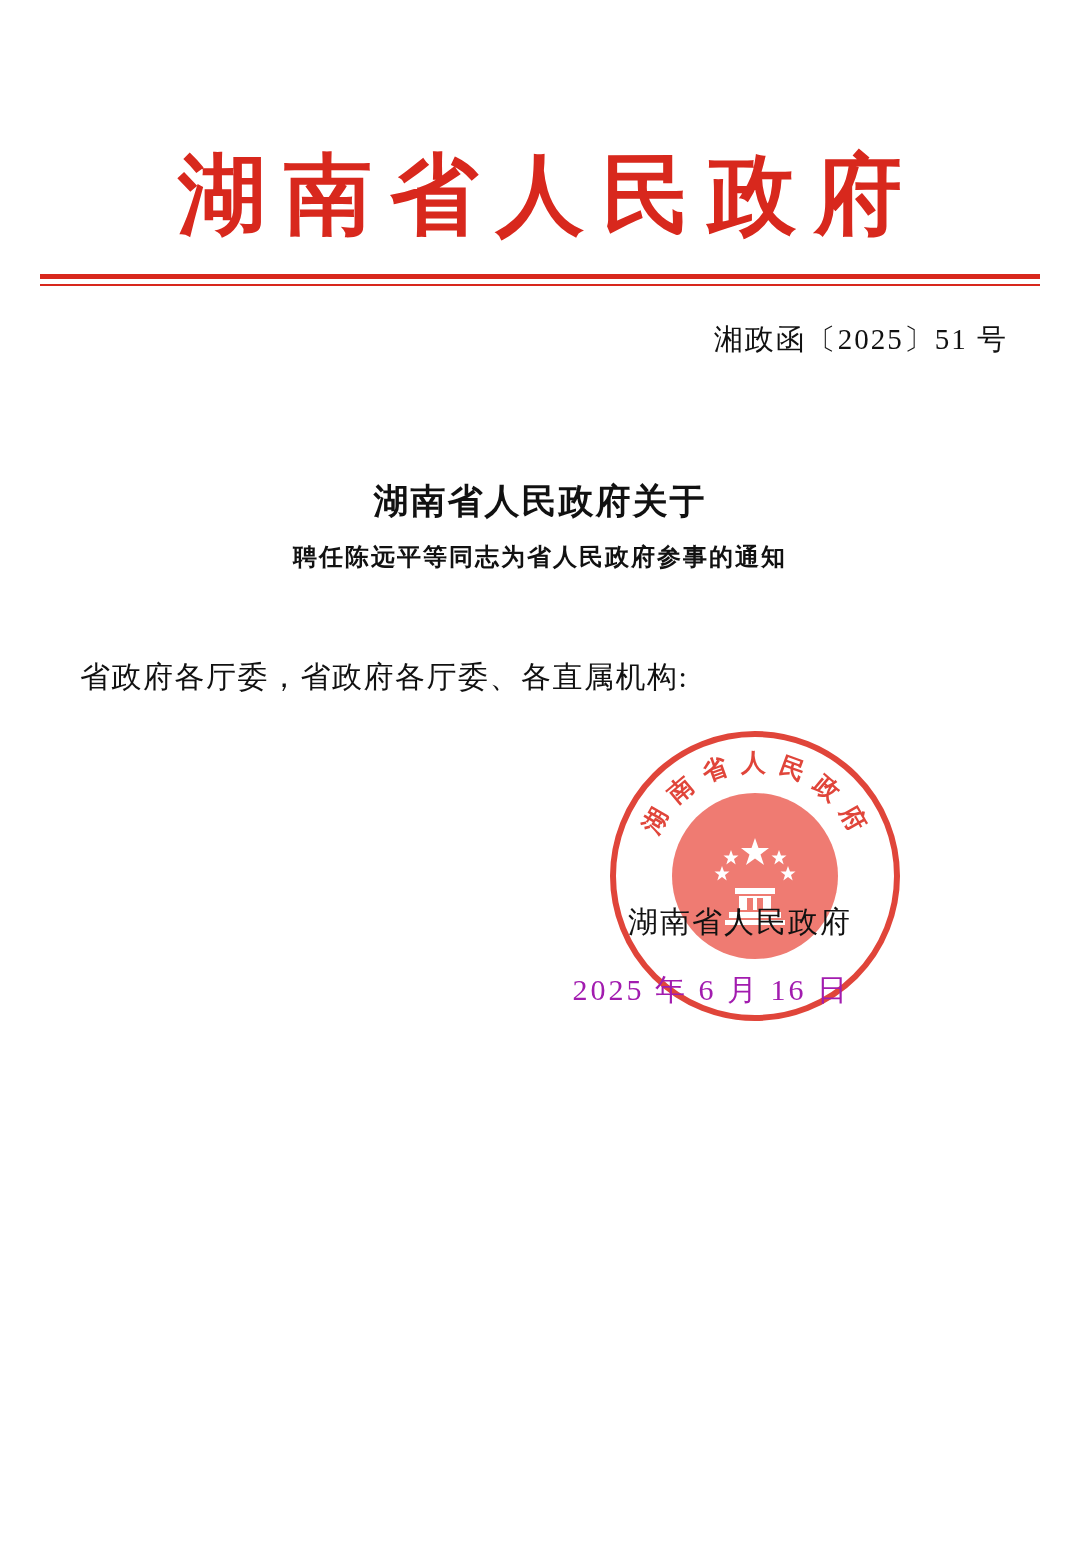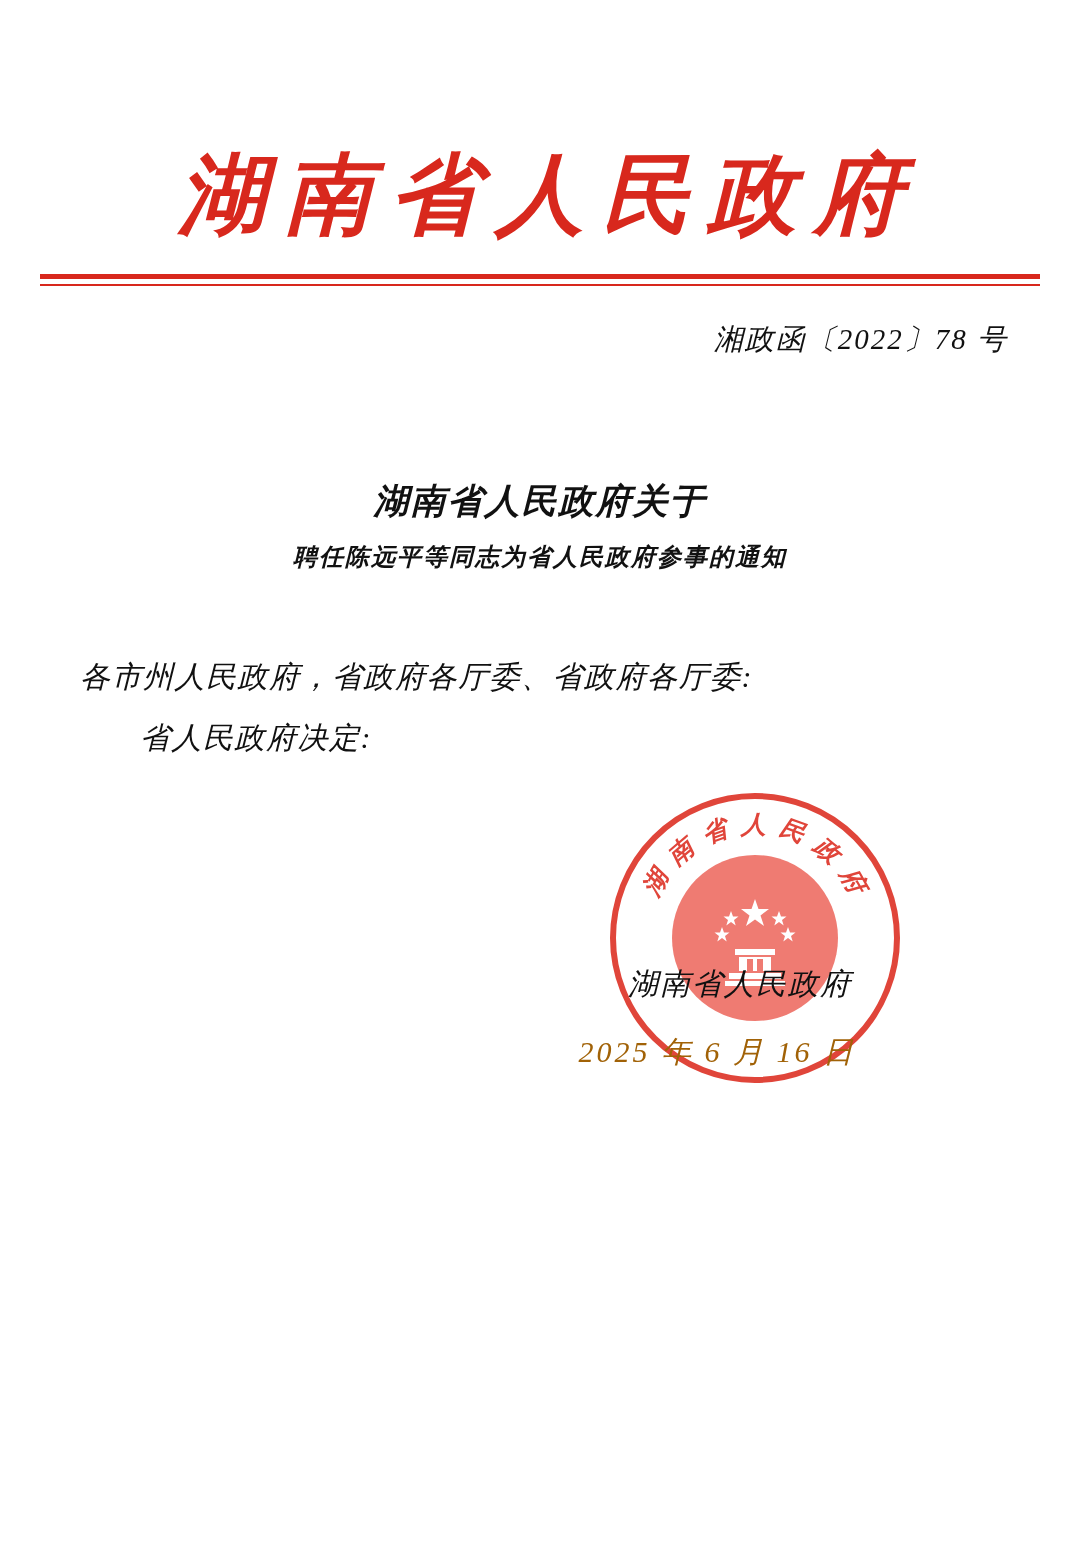--- a/index.html
+++ b/index.html
@@ -11,21 +11,20 @@
     font-family: "Liberation Serif", "DejaVu Serif", serif;
     color: #111111;
   }
   .page {
     position: relative;
     width: 1080px;
     height: 1320px;
     background: #ffffff;
     overflow: hidden;
     box-sizing: border-box;
-    font-style: italic;
   }
 
   
   .doc-header {
     padding-top: 150px;
     text-align: center;
   }
   .doc-org-title {
     color: #d8281d;
     font-size: 88px;
@@ -143,52 +142,51 @@
     position: absolute;
     right: 148px;
     top: 150px;
     text-align: center;
     font-size: 30px;
     letter-spacing: 2px;
     color: #111;
   }
   .sign-date {
     position: absolute;
-    right: 144px;
+    right: 150px;
     top: 218px;
     font-size: 30px;
     letter-spacing: 3px;
-    color: #a16207;
+    color: #a21caf;
   }
 </style>
 </head>
 <body>
 
 <div class="page">
 
   <div class="doc-header">
     <div class="doc-org-title">湖南省人民政府</div>
 
     <div class="red-rules">
       <div class="rule-thick"></div>
       <div class="rule-gap"></div>
       <div class="rule-thin"></div>
     </div>
 
-    <div class="doc-number">湘政函〔2022〕78 号</div>
+    <div class="doc-number">湘政函〔2025〕51 号</div>
   </div>
 
   <div class="doc-title">
     <div class="line1">湖南省人民政府关于</div>
     <div class="line2">聘任陈远平等同志为省人民政府参事的通知</div>
   </div>
 
   <div class="doc-body">
-    <p>各市州人民政府，省政府各厅委、省政府各厅委:</p>
-    <p class="indent">省人民政府决定:</p>
+    <p>省政府各厅委，省政府各厅委、各直属机构:</p>
 
     <div class="seal-area">
 
       <div class="seal">
         <div class="seal-star-center"></div>
 
         <svg class="seal-arc-text" viewBox="0 0 290 290">
           <defs>
             <path id="arcTop" d="M 35,145 A 110,110 0 0 1 255,145"></path>
           </defs>

